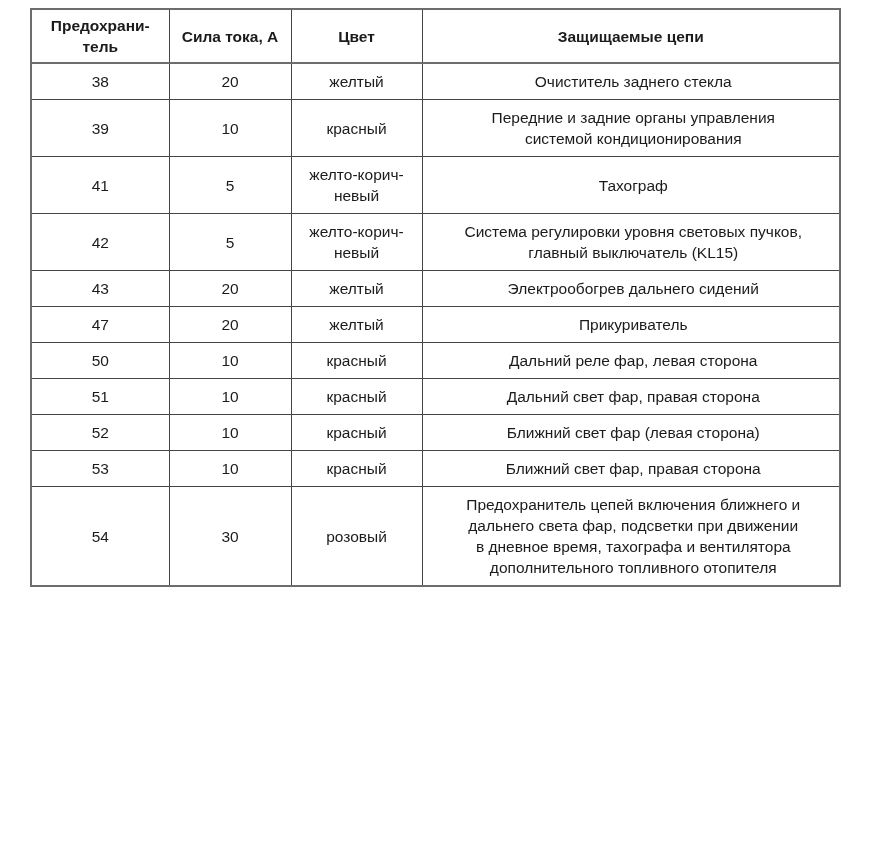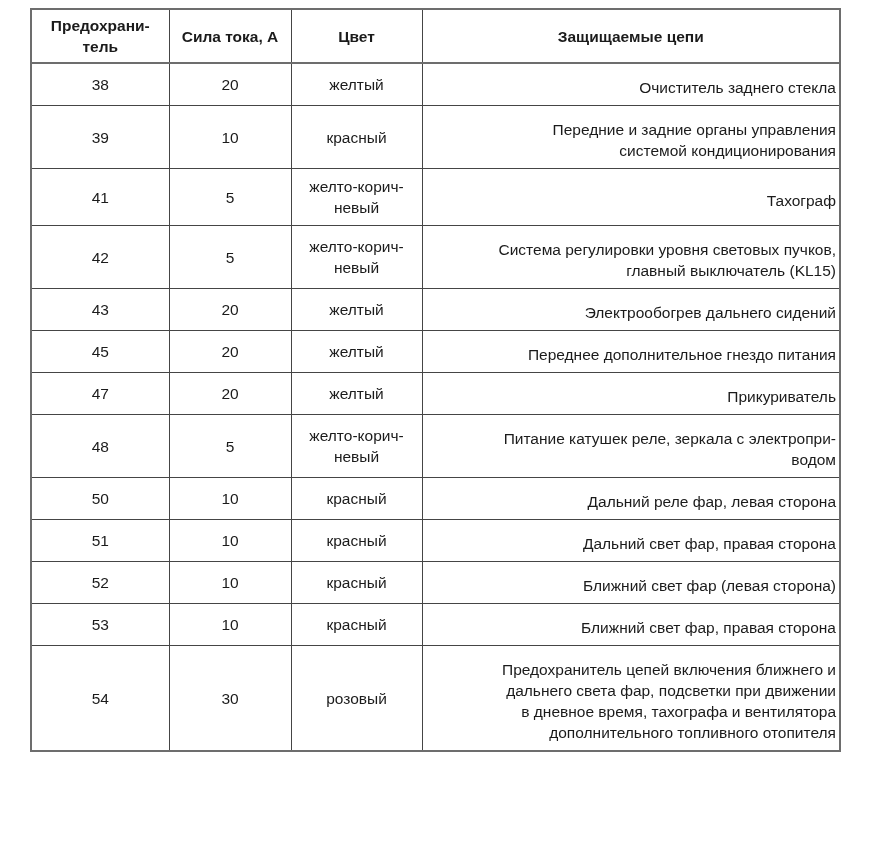--- a/index.html
+++ b/index.html
@@ -36,22 +36,22 @@
   }
   .fuse-table thead th {
     border-bottom: 2px solid #6d6d6d;
     font-weight: bold;
     padding: 5px 4px;
   }
   .fuse-table td {
     padding: 7px 4px;
   }
   .fuse-table td.c-circ {
-    text-align: right;
-    padding: 13px 3px 7px 8px;
+    text-align: center;
+    padding: 7px 3px 7px 8px;
     margin-left: 18px;
   }
   col.w-fuse { width: 138px; }
   col.w-amp  { width: 122px; }
   col.w-col  { width: 131px; }
   col.w-circ { width: 418px; }
 </style>
 </head>
 <body>
 
@@ -101,38 +101,24 @@
     <td class="c-circ">Система регулировки уровня световых пучков,
 главный выключатель (KL15)</td>
   </tr>
         <tr>
     <td class="c-fuse">43</td>
     <td class="c-amp">20</td>
     <td class="c-color">желтый</td>
     <td class="c-circ">Электрообогрев дальнего сидений</td>
   </tr>
         <tr>
-    <td class="c-fuse">45</td>
-    <td class="c-amp">20</td>
-    <td class="c-color">желтый</td>
-    <td class="c-circ">Переднее дополнительное гнездо питания</td>
-  </tr>
-        <tr>
     <td class="c-fuse">47</td>
     <td class="c-amp">20</td>
     <td class="c-color">желтый</td>
     <td class="c-circ">Прикуриватель</td>
-  </tr>
-        <tr>
-    <td class="c-fuse">48</td>
-    <td class="c-amp">5</td>
-    <td class="c-color">желто-корич-
-невый</td>
-    <td class="c-circ">Питание катушек реле, зеркала с электропри-
-водом</td>
   </tr>
         <tr>
     <td class="c-fuse">50</td>
     <td class="c-amp">10</td>
     <td class="c-color">красный</td>
     <td class="c-circ">Дальний реле фар, левая сторона</td>
   </tr>
         <tr>
     <td class="c-fuse">51</td>
     <td class="c-amp">10</td>

